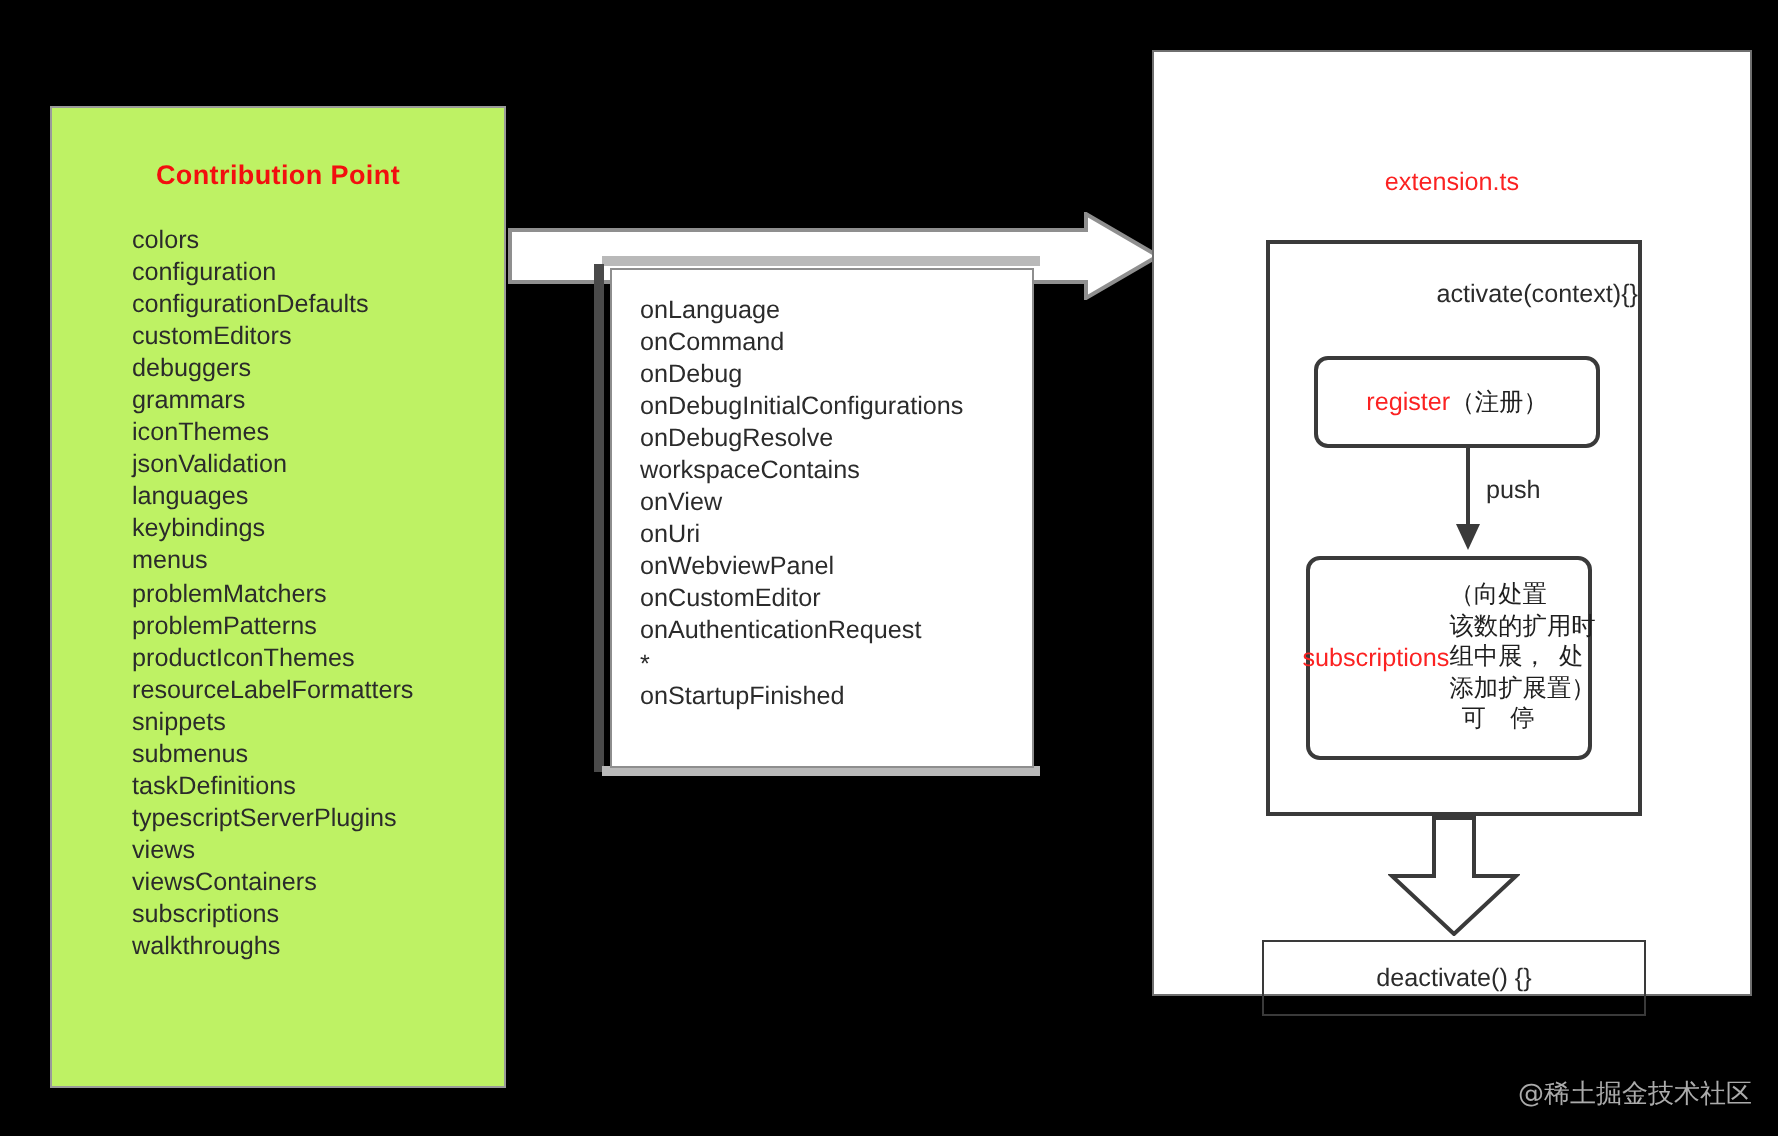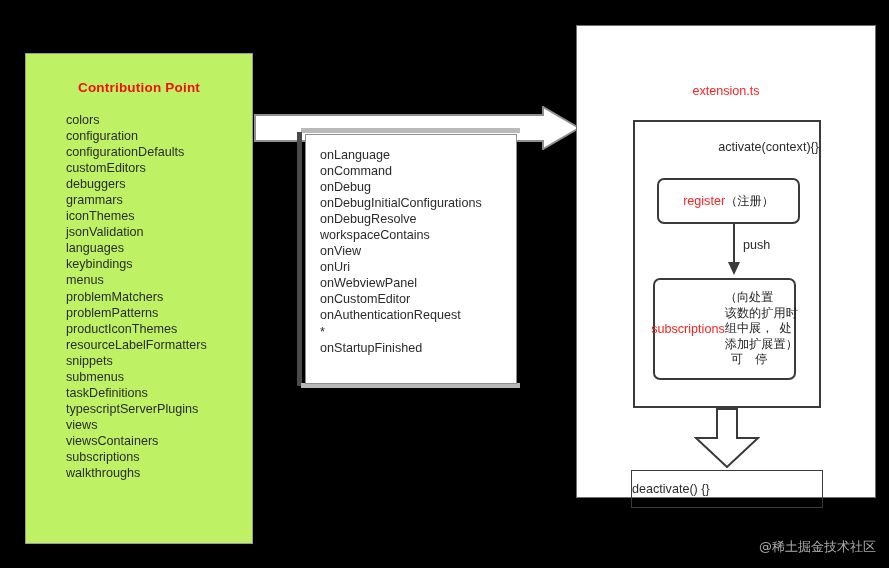--- a/index.html
+++ b/index.html
@@ -243,20 +243,21 @@
   .deactivate-box {
     position: absolute;
     left: 54px;
     top: 444px;
     width: 192px;
     height: 38px;
     border: 1px solid #3a3a3a;
     box-sizing: border-box;
     display: flex;
     align-items: center;
+    justify-content: center;
   }
   .deactivate-label {
     font-size: 12.6px;
     color: #2b2b2b;
   }
 
   
   .watermark {
     position: absolute;
     right: 13px;

